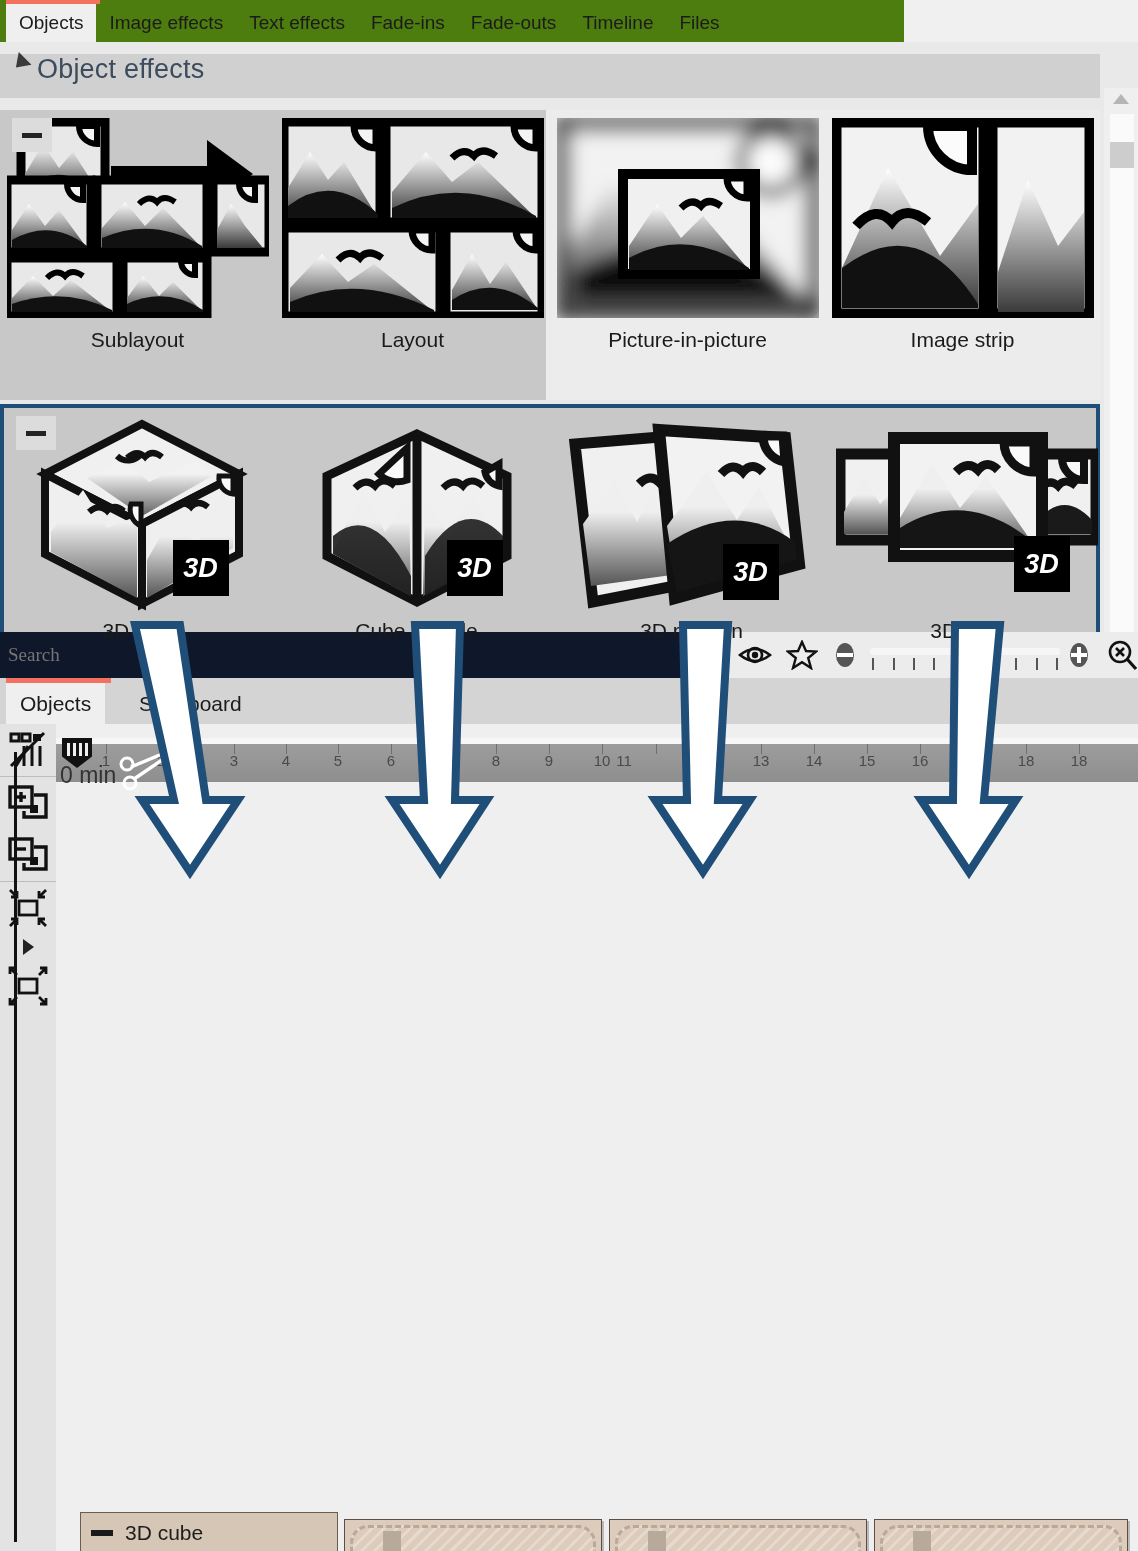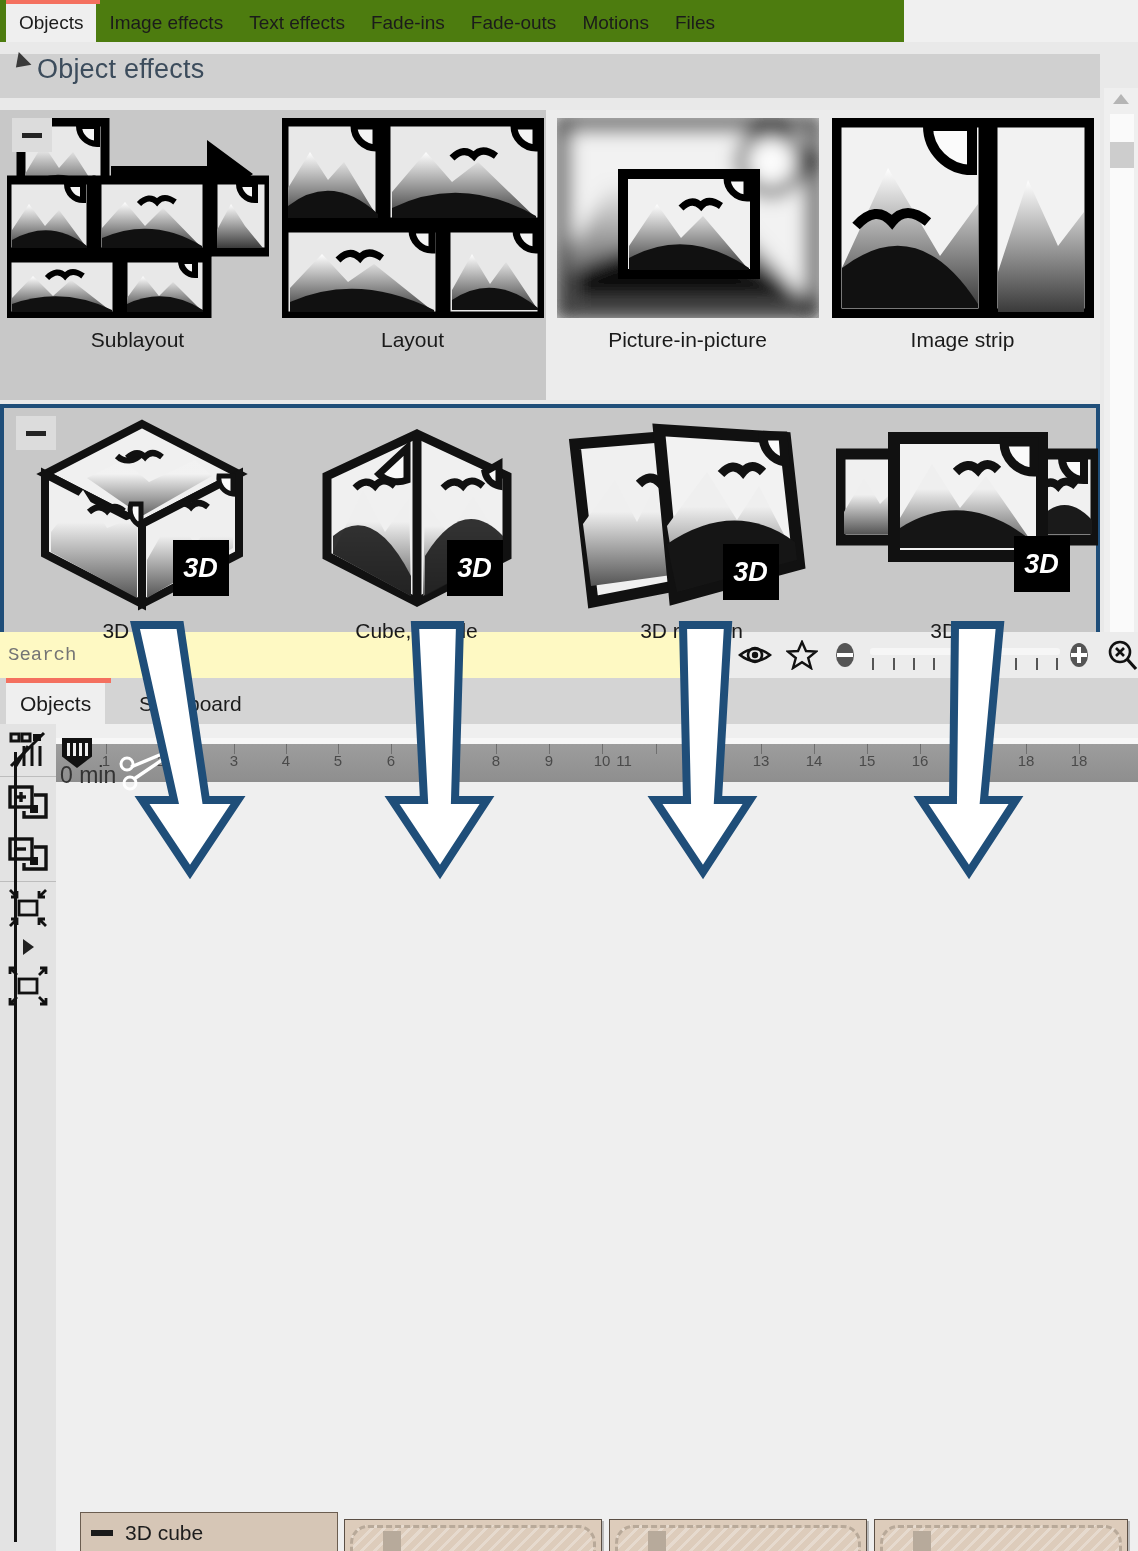--- a/index.html
+++ b/index.html
@@ -43,22 +43,22 @@
   .caption{font-size:21px;color:#1a1a1a;text-align:center;white-space:nowrap;}
   .row1 .caption{margin-top:6px;}
   .row2 .caption{margin-top:4px;}
   .badge3d{position:absolute;width:56px;height:56px;background:#000;color:#fff;
            font-style:italic;font-weight:bold;font-size:27px;display:flex;
            align-items:center;justify-content:center;font-family:"Liberation Sans",sans-serif;}
 
   
   .searchbar{position:absolute;left:0;top:632px;width:1138px;height:46px;background:#ececec;}
   .searchinput{position:absolute;left:0;top:0;width:700px;height:46px;border:0;
-        background:#fef9c3;font-size:19px;color:#888;padding:0 8px;box-sizing:border-box;
-        font-family:Liberation Mono, monospace;outline:none;}
+        background:#0f172a;font-size:19px;color:#888;padding:0 8px;box-sizing:border-box;
+        font-family:Liberation Serif, serif;outline:none;}
   .sb-icons{position:absolute;left:700px;top:0;width:438px;height:46px;display:flex;
             align-items:center;}
   .chev{font-size:24px;color:#222;margin-left:4px;}
   .icobtn{margin-left:14px;display:flex;align-items:center;justify-content:center;}
   .zoomslider{position:relative;margin-left:12px;width:190px;height:30px;}
   .zs-track{position:absolute;left:0;top:8px;width:190px;height:7px;background:#f6f6f6;
             border-radius:3px;}
   .zs-ticks{position:absolute;left:2px;top:18px;width:186px;height:12px;
             display:flex;justify-content:space-between;}
   .zs-ticks span{width:2px;height:12px;background:#555;}
@@ -135,21 +135,21 @@
       <div class="tab">
           <span>Text effects</span>
         </div>
       <div class="tab">
           <span>Fade-ins</span>
         </div>
       <div class="tab">
           <span>Fade-outs</span>
         </div>
       <div class="tab">
-          <span>Motions</span>
+          <span>Timeline</span>
         </div>
       <div class="tab">
           <span>Files</span>
         </div>
     </div>
   </div>
 
   <div class="panel">
 
     <div class="panelhdr">

